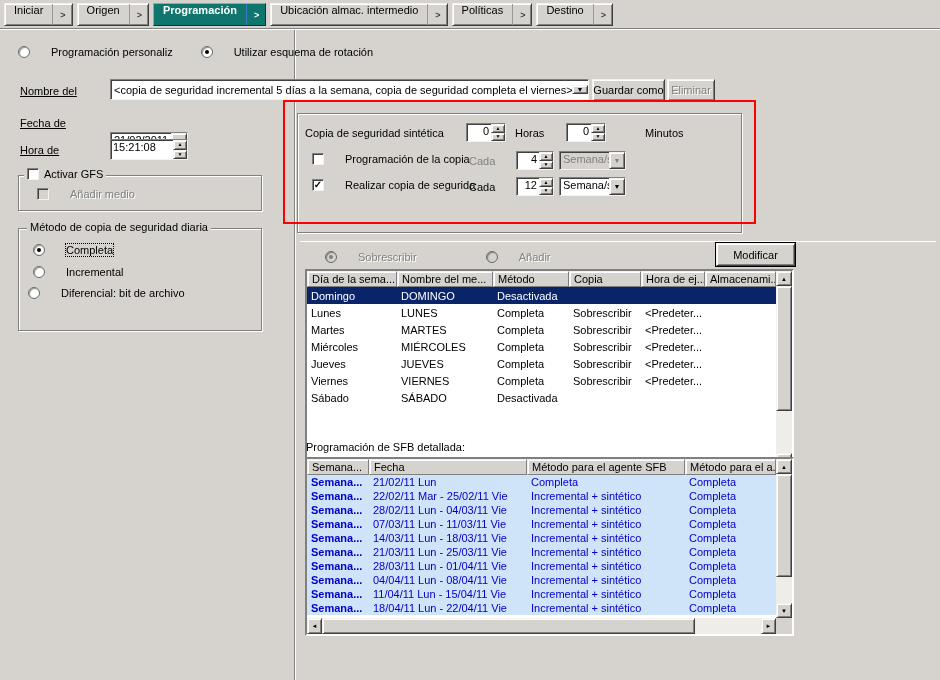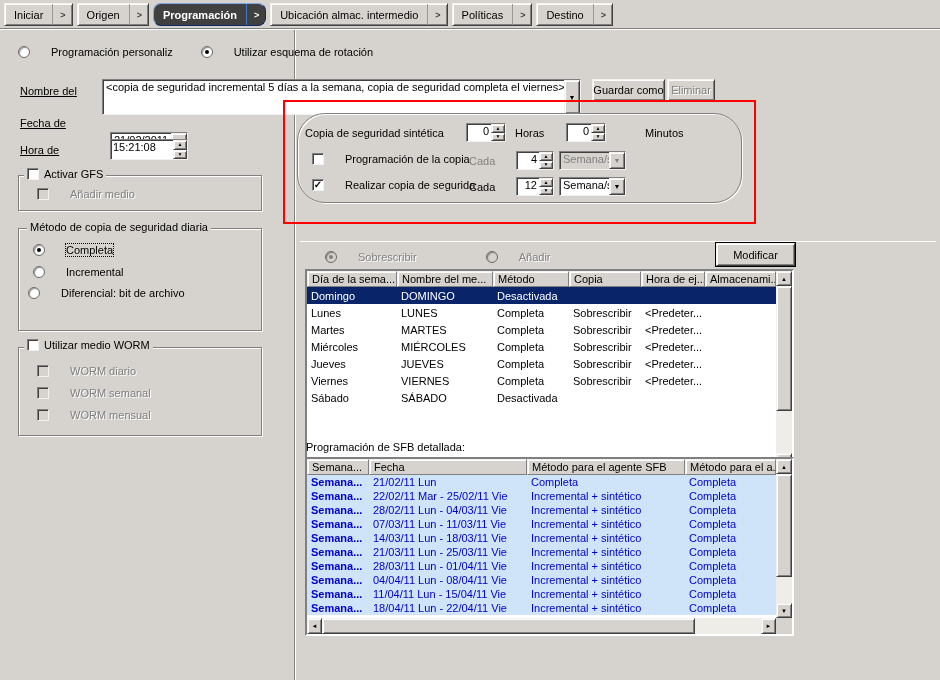--- a/index.html
+++ b/index.html
@@ -15,27 +15,27 @@
   .btn.default { outline:1px solid #000; }
   .embossed { color:#808080; text-shadow:1px 1px 0 #fff; }
   .dis { color:#808080; }
   .lbl-u { text-decoration:underline; white-space:nowrap; }
 
   .etch-h { height:2px; border-top:1px solid #808080; border-bottom:1px solid #ffffff; }
   .etch-v { width:2px; border-left:1px solid #808080; border-right:1px solid #ffffff; }
 
   
   .wbar { display:flex; }
-  .wtab { display:inline-flex; align-items:center; height:23px; padding:0 0 0 9px; margin-right:4px;
+  .wtab { display:inline-flex; height:23px; padding:0 0 0 9px; margin-right:4px;
           background:#d6d3ce; border:1px solid; border-color:#f4f2ee #404040 #404040 #f4f2ee;
           box-shadow:inset 1px 1px 0 #fff, inset -1px -1px 0 #808080; white-space:nowrap; }
   .wtab .warrow { margin-left:9px; align-self:stretch; display:flex; align-items:center;
                   padding:0 6px 0 7px; border-left:1px solid #9a9a94; font-size:9px; font-weight:bold; color:#404040; }
-  .wtab.active { background:#404040; color:#fff; font-weight:bold;
-                 border-color:#7ea8e0 #0a2a66 #0a2a66 #7ea8e0; box-shadow:none;border-radius:8px; }
+  .wtab.active { background:#0f766e; color:#fff; font-weight:bold;
+                 border-color:#7ea8e0 #0a2a66 #0a2a66 #7ea8e0; box-shadow:none; }
   .wtab.active .warrow { color:#fff; border-left-color:#4478c4; }
 
   
   .chk { width:12px; height:12px; background:#fff; flex:none;
          border:1px solid; border-color:#808080 #f4f2ee #f4f2ee #808080;
          box-shadow:inset 1px 1px 0 #404040; display:inline-flex; align-items:center; justify-content:center; }
   .chk .chkmark { font-size:10px; line-height:10px; font-weight:bold; }
   .chk.disabled { background:#d6d3ce; }
   .radio { width:12px; height:12px; border-radius:50%; background:#fff; flex:none; position:relative;
            border:1px solid #6a6a66; box-shadow:inset 1px 1px 1px rgba(64,64,64,.55); }
@@ -132,21 +132,21 @@
   <div class="abs etch-v" style="left:294px;top:30px;height:650px;"></div>
 
   <div class="abs ctl-row" style="left:18px;top:46px;">
     <span class="radio"></span>
     <span>Programación personaliz</span>
     <span class="radio checked" style="margin-left:7px;"></span>
     <span>Utilizar esquema de rotación</span>
   </div>
 
   <div class="abs lbl-u" style="left:20px;top:85px;">Nombre del</div>
-  <div class="abs combo" style="left:102px;top:79px;width:479px;height:36px;">
+  <div class="abs combo" style="left:110px;top:79px;width:479px;height:21px;align-items:center;">
     <span class="ctext">&lt;copia de seguridad incremental 5 días a la semana, copia de seguridad completa el viernes&gt;</span>
     <span class="cbtn raised btn">▼</span>
   </div>
   <div class="abs raised btn" style="left:592px;top:79px;width:73px;height:22px;">
     <span>Guardar como</span>
   </div>
   <div class="abs raised btn" style="left:667px;top:79px;width:48px;height:22px;">
     <span class="embossed">Eliminar</span>
   </div>
 
@@ -185,40 +185,22 @@
     <div class="ctl-row" style="position:absolute;left:14px;top:37px;">
       <span class="radio"></span>
       <span>Incremental</span>
     </div>
     <div class="ctl-row" style="position:absolute;left:9px;top:58px;">
       <span class="radio"></span>
       <span>Diferencial: bit de archivo</span>
     </div>
   </div>
 
-  <div class="groupbox" style="left:18px;top:347px;width:244px;height:89px;">
-    <div class="gcaption" style="top:-9px;left:5px;">
-      <span class="chk"></span>
-      <span>Utilizar medio WORM</span>
-    </div>
-    <div class="ctl-row" style="position:absolute;left:18px;top:17px;">
-      <span class="chk disabled"></span>
-      <span class="embossed">WORM diario</span>
-    </div>
-    <div class="ctl-row" style="position:absolute;left:18px;top:39px;">
-      <span class="chk disabled"></span>
-      <span class="embossed">WORM semanal</span>
-    </div>
-    <div class="ctl-row" style="position:absolute;left:18px;top:61px;">
-      <span class="chk disabled"></span>
-      <span class="embossed">WORM mensual</span>
-    </div>
-  </div>
-
-  <div class="groupbox" style="left:297px;top:113px;width:445px;height:90px;border-radius:28px;">
+
+  <div class="groupbox" style="left:297px;top:113px;width:445px;height:120px;">
     <div class="abs" style="left:7px;top:13px;white-space:nowrap;">Copia de seguridad sintética</div>
     <div class="abs spinfield" style="left:168px;top:9px;width:40px;height:19px;">
       <span class="sval">0</span>
       <span class="spincol">
         <span class="sbtn-s raised btn">▲</span>
         <span class="sbtn-s raised btn">▼</span>
       </span>
     </div>
     <div class="abs" style="left:217px;top:13px;">Horas</div>
     <div class="abs spinfield" style="left:268px;top:9px;width:40px;height:19px;">

